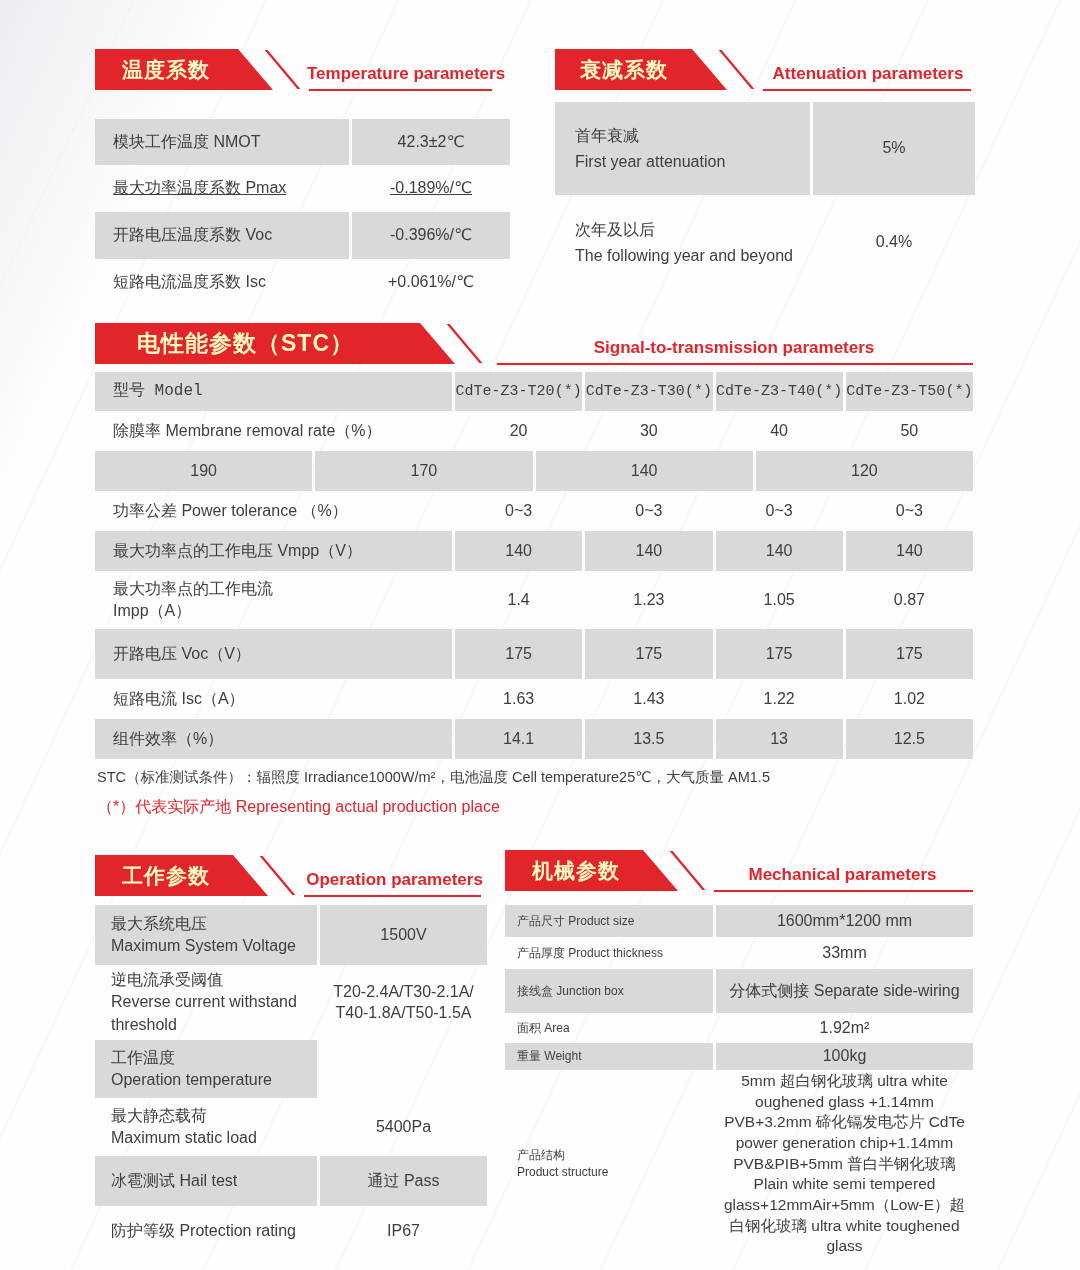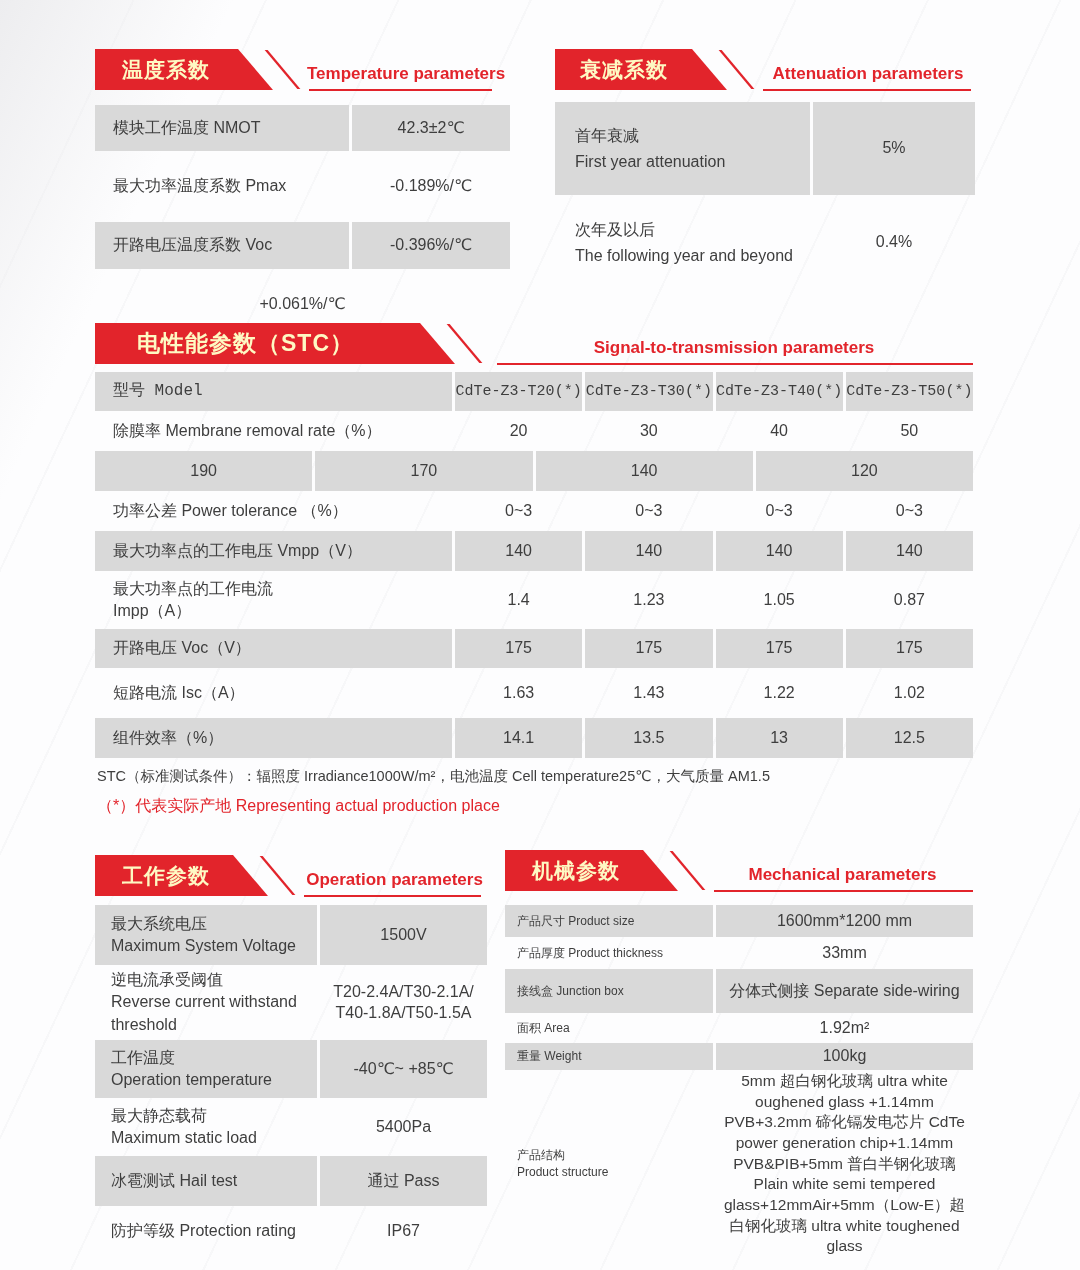--- a/index.html
+++ b/index.html
@@ -79,34 +79,35 @@
 
 <div class="section" style="left:95px;top:49px;width:415px;">
   <div class="banner">
     <div class="flag" style="width:178px;">
       <span>温度系数</span>
     </div>
     <div class="slash" style="left:186px;"></div>
     <div class="banner-en" style="left:212px;right:6px;">Temperature parameters</div>
     <div class="banner-underline" style="left:214px;right:18px;"></div>
   </div>
-  <div class="rows" id="temp-rows" style="margin-top:15px;gap:12px;">
+  <div class="rows" id="temp-rows" style="margin-top:29px;">
       <div class="row gray" style="height: 46px;">
         <div class="cell-label">模块工作温度 NMOT</div>
         <div class="cell-value">42.3±2℃</div>
       </div>
-      <div class="row white" style="height: 47px;">
+      <div class="row white" style="height: 47px; text-decoration: underline;">
         <div class="cell-label">最大功率温度系数 Pmax</div>
         <div class="cell-value">-0.189%/℃</div>
       </div>
       <div class="row gray" style="height: 47px;">
         <div class="cell-label">开路电压温度系数 Voc</div>
         <div class="cell-value">-0.396%/℃</div>
       </div>
       <div class="row white" style="height: 47px;">
+        <div class="cell-label">短路电流温度系数 Isc</div>
         <div class="cell-value">+0.061%/℃</div>
       </div>
     </div>
 </div>
 
 <div class="section" style="left:555px;top:49px;width:420px;">
   <div class="banner">
     <div class="flag" style="width:172px;padding-left:25px;">
       <span>衰减系数</span>
     </div>
@@ -173,28 +174,28 @@
         <div class="cell-value">140</div>
       </div>
       <div class="row white" style="height: 58px;">
         <div class="cell-label">最大功率点的工作电流
 Impp（A）</div>
         <div class="cell-value">1.4</div>
         <div class="cell-value">1.23</div>
         <div class="cell-value">1.05</div>
         <div class="cell-value">0.87</div>
       </div>
-      <div class="row gray" style="height: 39px;">
+      <div class="row gray" style="height: 50px;">
         <div class="cell-label">开路电压 Voc（V）</div>
         <div class="cell-value">175</div>
         <div class="cell-value">175</div>
         <div class="cell-value">175</div>
         <div class="cell-value">175</div>
       </div>
-      <div class="row white" style="height: 50px;">
+      <div class="row white" style="height: 40px;">
         <div class="cell-label">短路电流 Isc（A）</div>
         <div class="cell-value">1.63</div>
         <div class="cell-value">1.43</div>
         <div class="cell-value">1.22</div>
         <div class="cell-value">1.02</div>
       </div>
       <div class="row gray" style="height: 40px;">
         <div class="cell-label">组件效率（%）</div>
         <div class="cell-value">14.1</div>
         <div class="cell-value">13.5</div>
@@ -222,21 +223,20 @@
         <div class="cell-value">1500V</div>
       </div>
       <div class="row white" style="height: 75px;">
         <div class="cell-label">逆电流承受阈值
 Reverse current withstand threshold</div>
         <div class="cell-value">T20-2.4A/T30-2.1A/ T40-1.8A/T50-1.5A</div>
       </div>
       <div class="row gray" style="height: 58px;">
         <div class="cell-label">工作温度
 Operation temperature</div>
-        <div class="cell-value">-40℃~ +85℃</div>
       </div>
       <div class="row white" style="height: 58px;">
         <div class="cell-label">最大静态载荷
 Maximum static load</div>
         <div class="cell-value">5400Pa</div>
       </div>
       <div class="row gray" style="height: 50px;">
         <div class="cell-label">冰雹测试 Hail test</div>
         <div class="cell-value">通过 Pass</div>
       </div>

